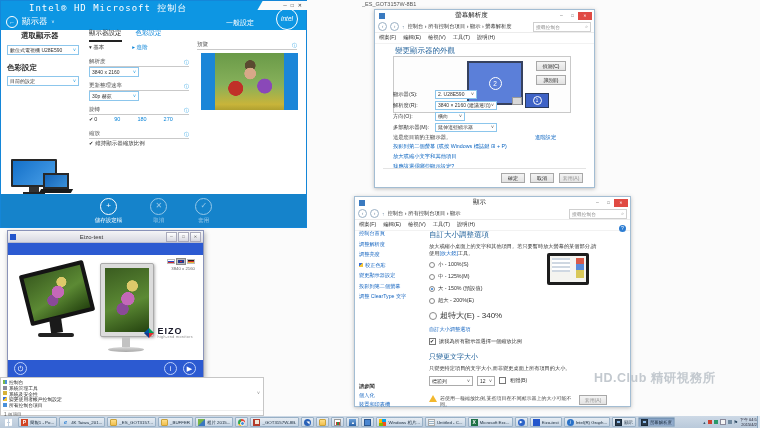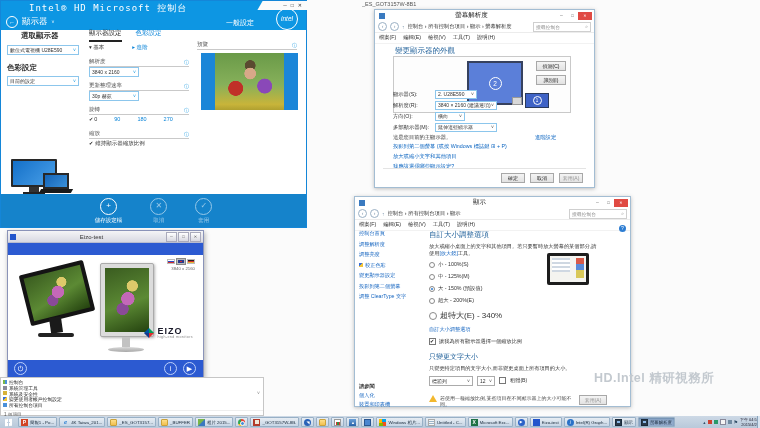--- a/index.html
+++ b/index.html
@@ -236,21 +236,21 @@
 </style>
 </head>
 <body>
 
 <div class="abs bg-title">_ES_GOT3157W-8B1</div>
 <div class="abs desk-eizo">
   <span class="tri"></span>
   <span>EIZO</span>
 </div>
 <div class="abs watermark">
-  <div>HD.Intel 精研視務所</div>
+  <div>HD.Club 精研視務所</div>
 </div>
 
 <div class="abs intel">
   <div class="intel-head">
     <div class="intel-notch"></div>
     <div class="intel-title">Intel® HD Microsoft 控制台</div>
     <div class="intel-winbtns">
       <span>─</span>
       <span>□</span>
       <span>✕</span>

